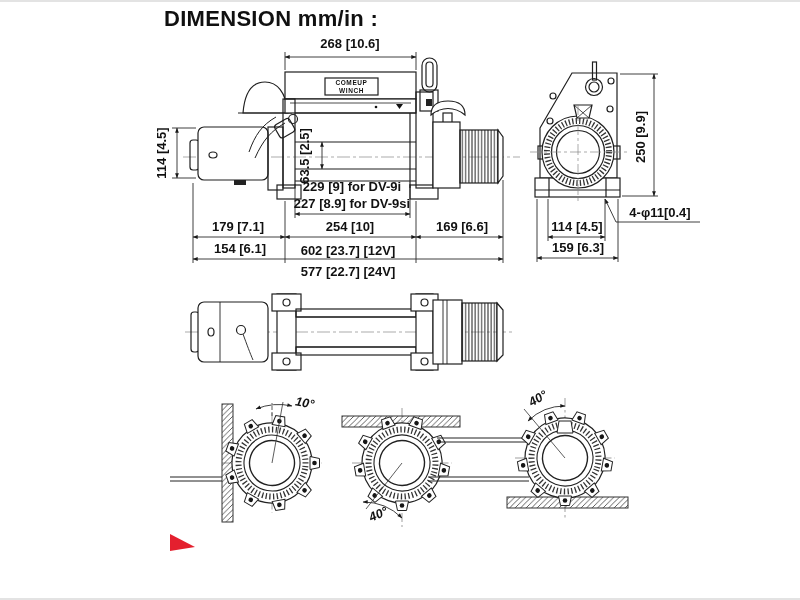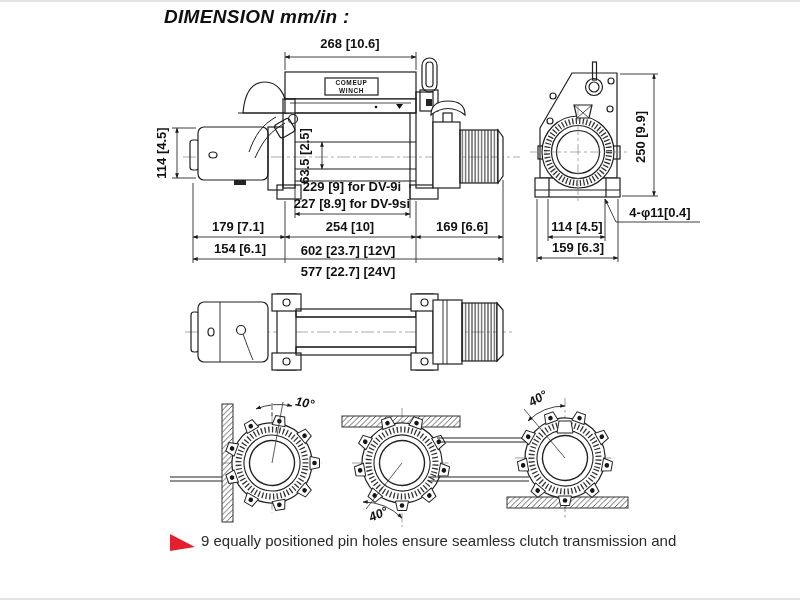--- a/index.html
+++ b/index.html
@@ -2,22 +2,22 @@
 <html><head>
 <meta charset="utf-8">
 <style>
   html,body{margin:0;padding:0;}
   body{
     width:800px;height:600px;background:#ffffff;position:relative;overflow:hidden;
     font-family:"Liberation Sans",sans-serif;
   }
   .edge-strip{position:absolute;left:0;width:800px;height:2px;background:#e3e3e3;}
   #title{
-    position:absolute;left:164px;top:6px;font-size:19px;font-weight:700;color:#101010;
-    letter-spacing:.3px;white-space:nowrap;font-style:italic;
+    position:absolute;left:164px;top:6px;font-size:22px;font-weight:700;color:#101010;
+    letter-spacing:.3px;white-space:nowrap;
   }
   #drawing{position:absolute;left:0;top:0;}
   svg text{font-family:"Liberation Sans",sans-serif;font-weight:700;font-size:13px;fill:#111;}
   svg text.tiny{font-size:6.5px;letter-spacing:.6px;}
   svg text.angle{font-size:12.5px;font-style:italic;}
   #note{
     position:absolute;left:201px;top:530px;width:478px;font-size:15px;line-height:22px;
     color:#2a2a2a;font-weight:400;
   }
   #note-triangle{position:absolute;left:169px;top:533px;}
@@ -264,14 +264,14 @@
     <text class="angle" transform="translate(304 407) rotate(10)">10°</text>
     <text class="angle" transform="translate(380 518) rotate(-24)">40°</text>
     <text class="angle" transform="translate(540 402) rotate(-30)">40°</text>
   </g>
 </svg>
 
 <svg id="note-triangle" width="27" height="19">
   <polygon points="1,1 26,14 1,18" fill="#e4202e"></polygon>
 </svg>
 <div id="note">
-  <span>9 equally positioned pin holes ensure seamless clutch transmission and</span><br>
+  <br>
 </div>
 
 </body></html>

